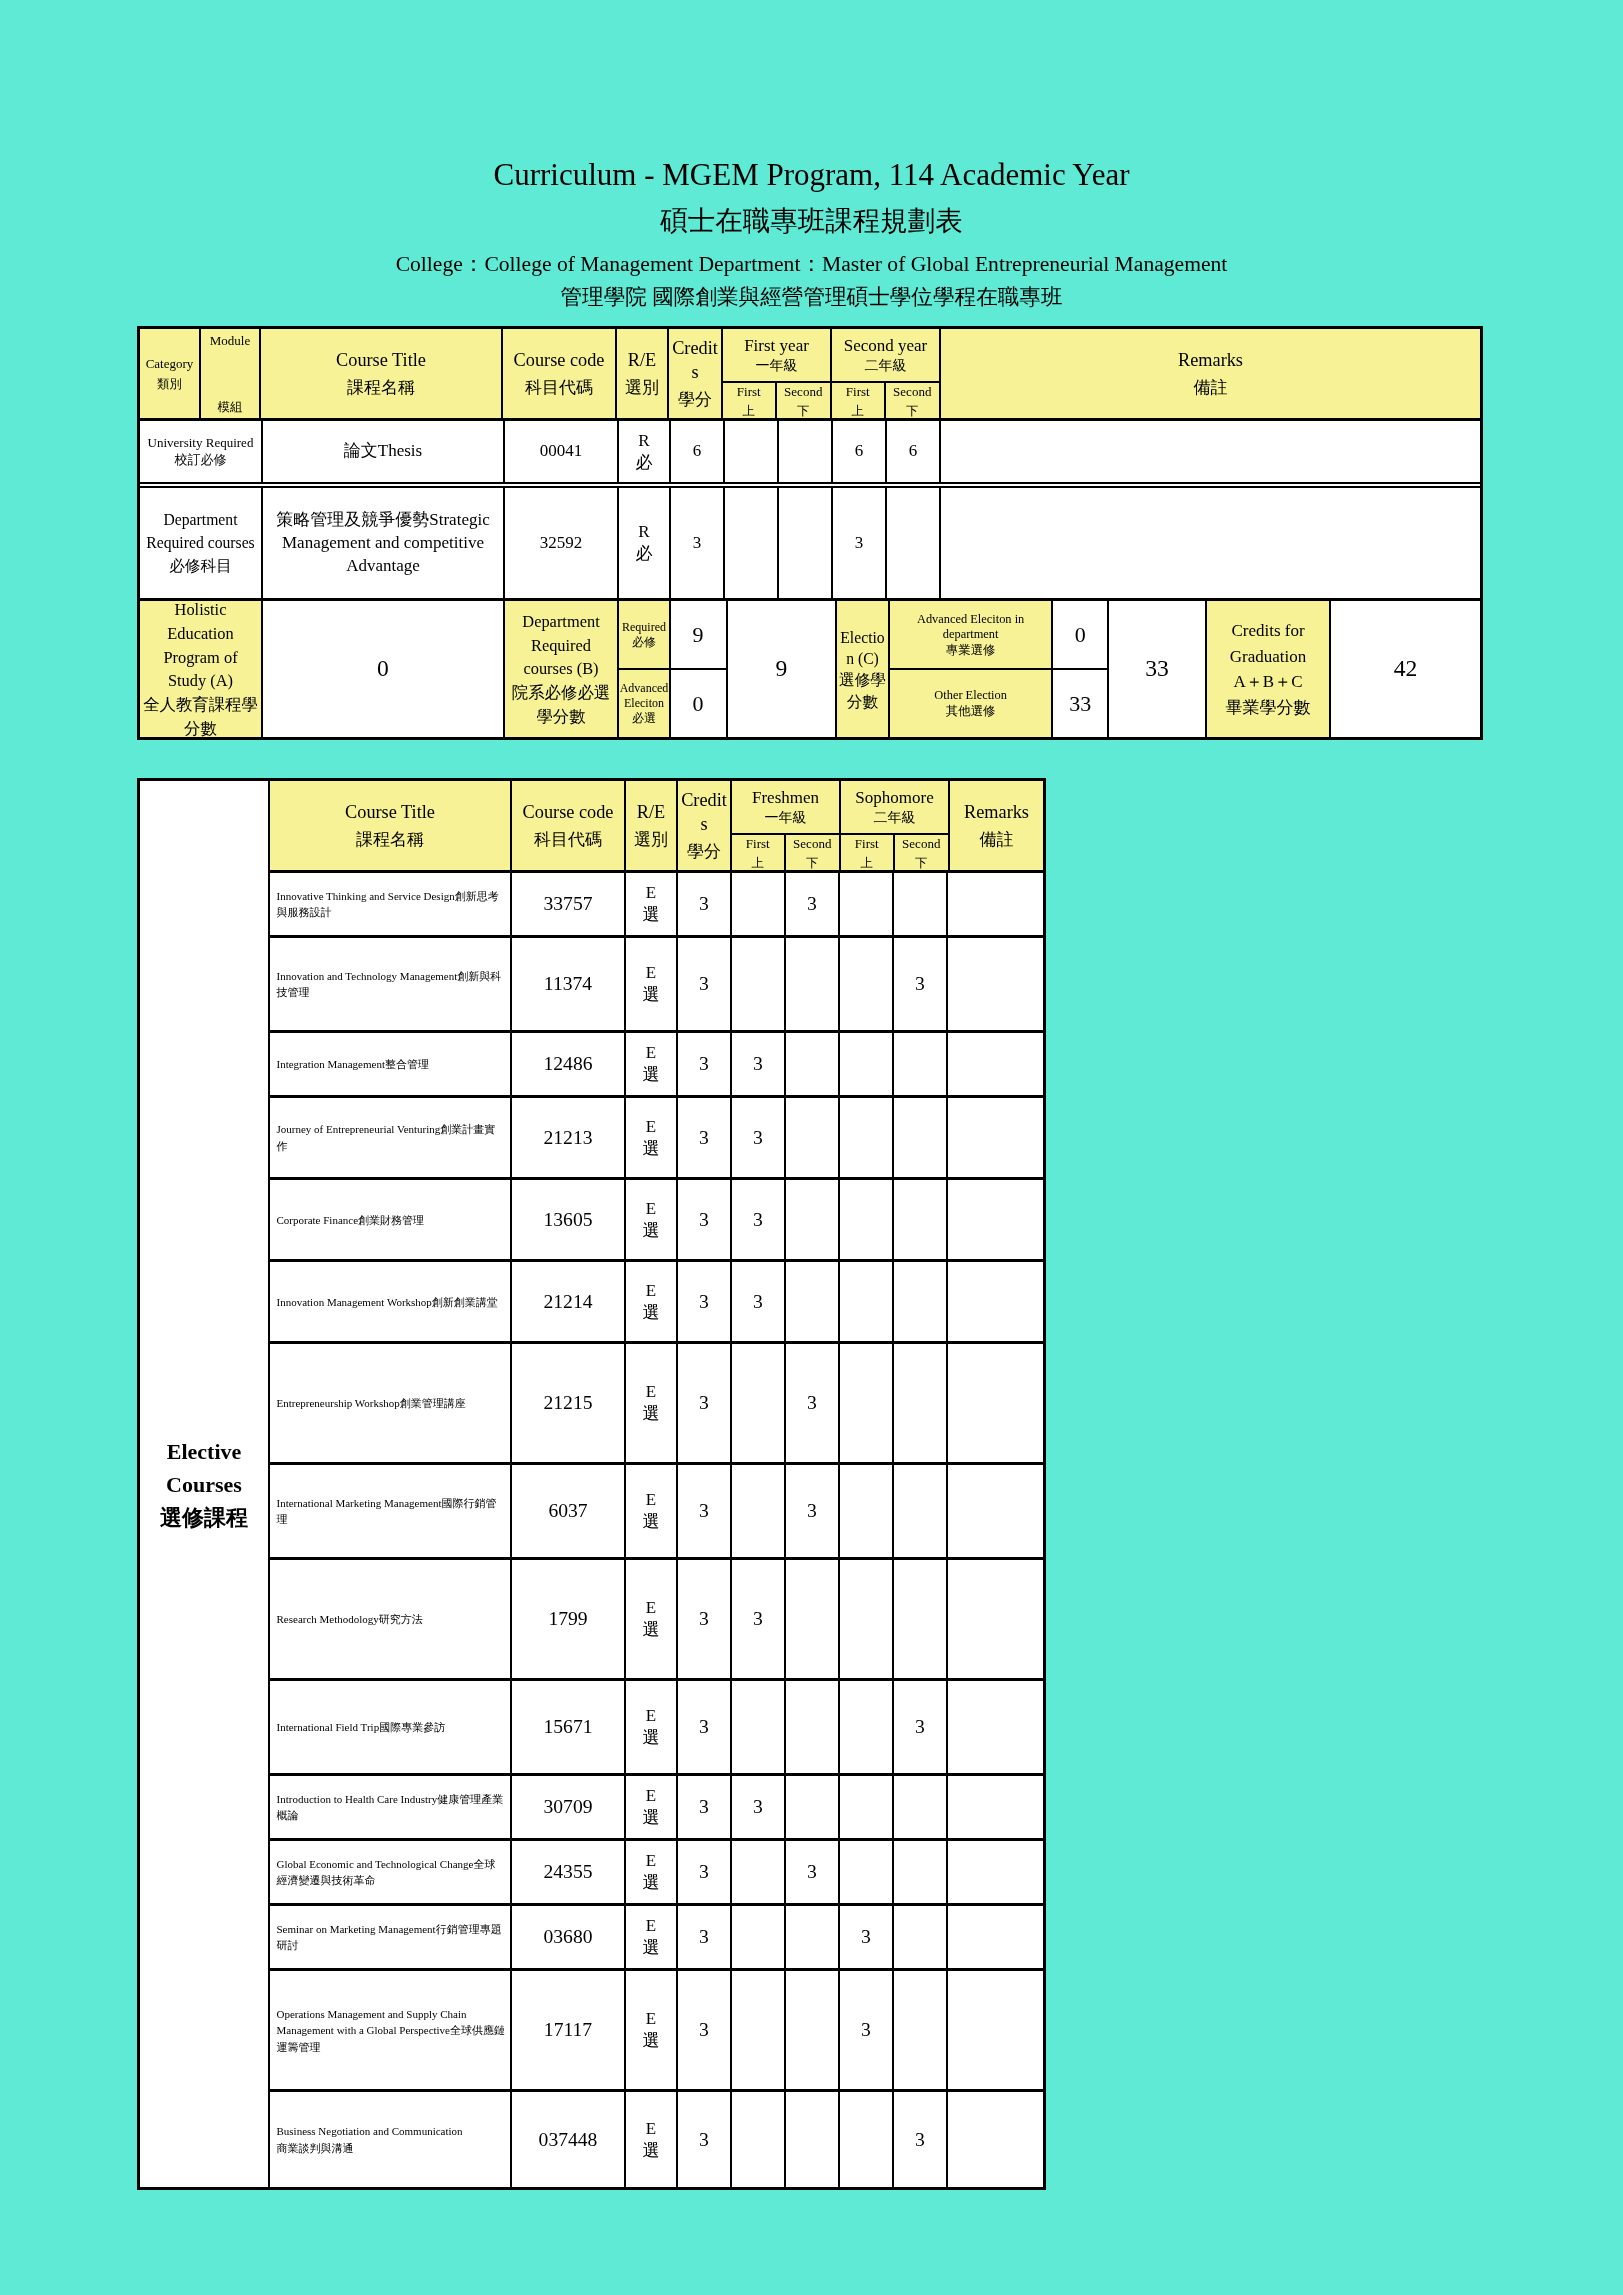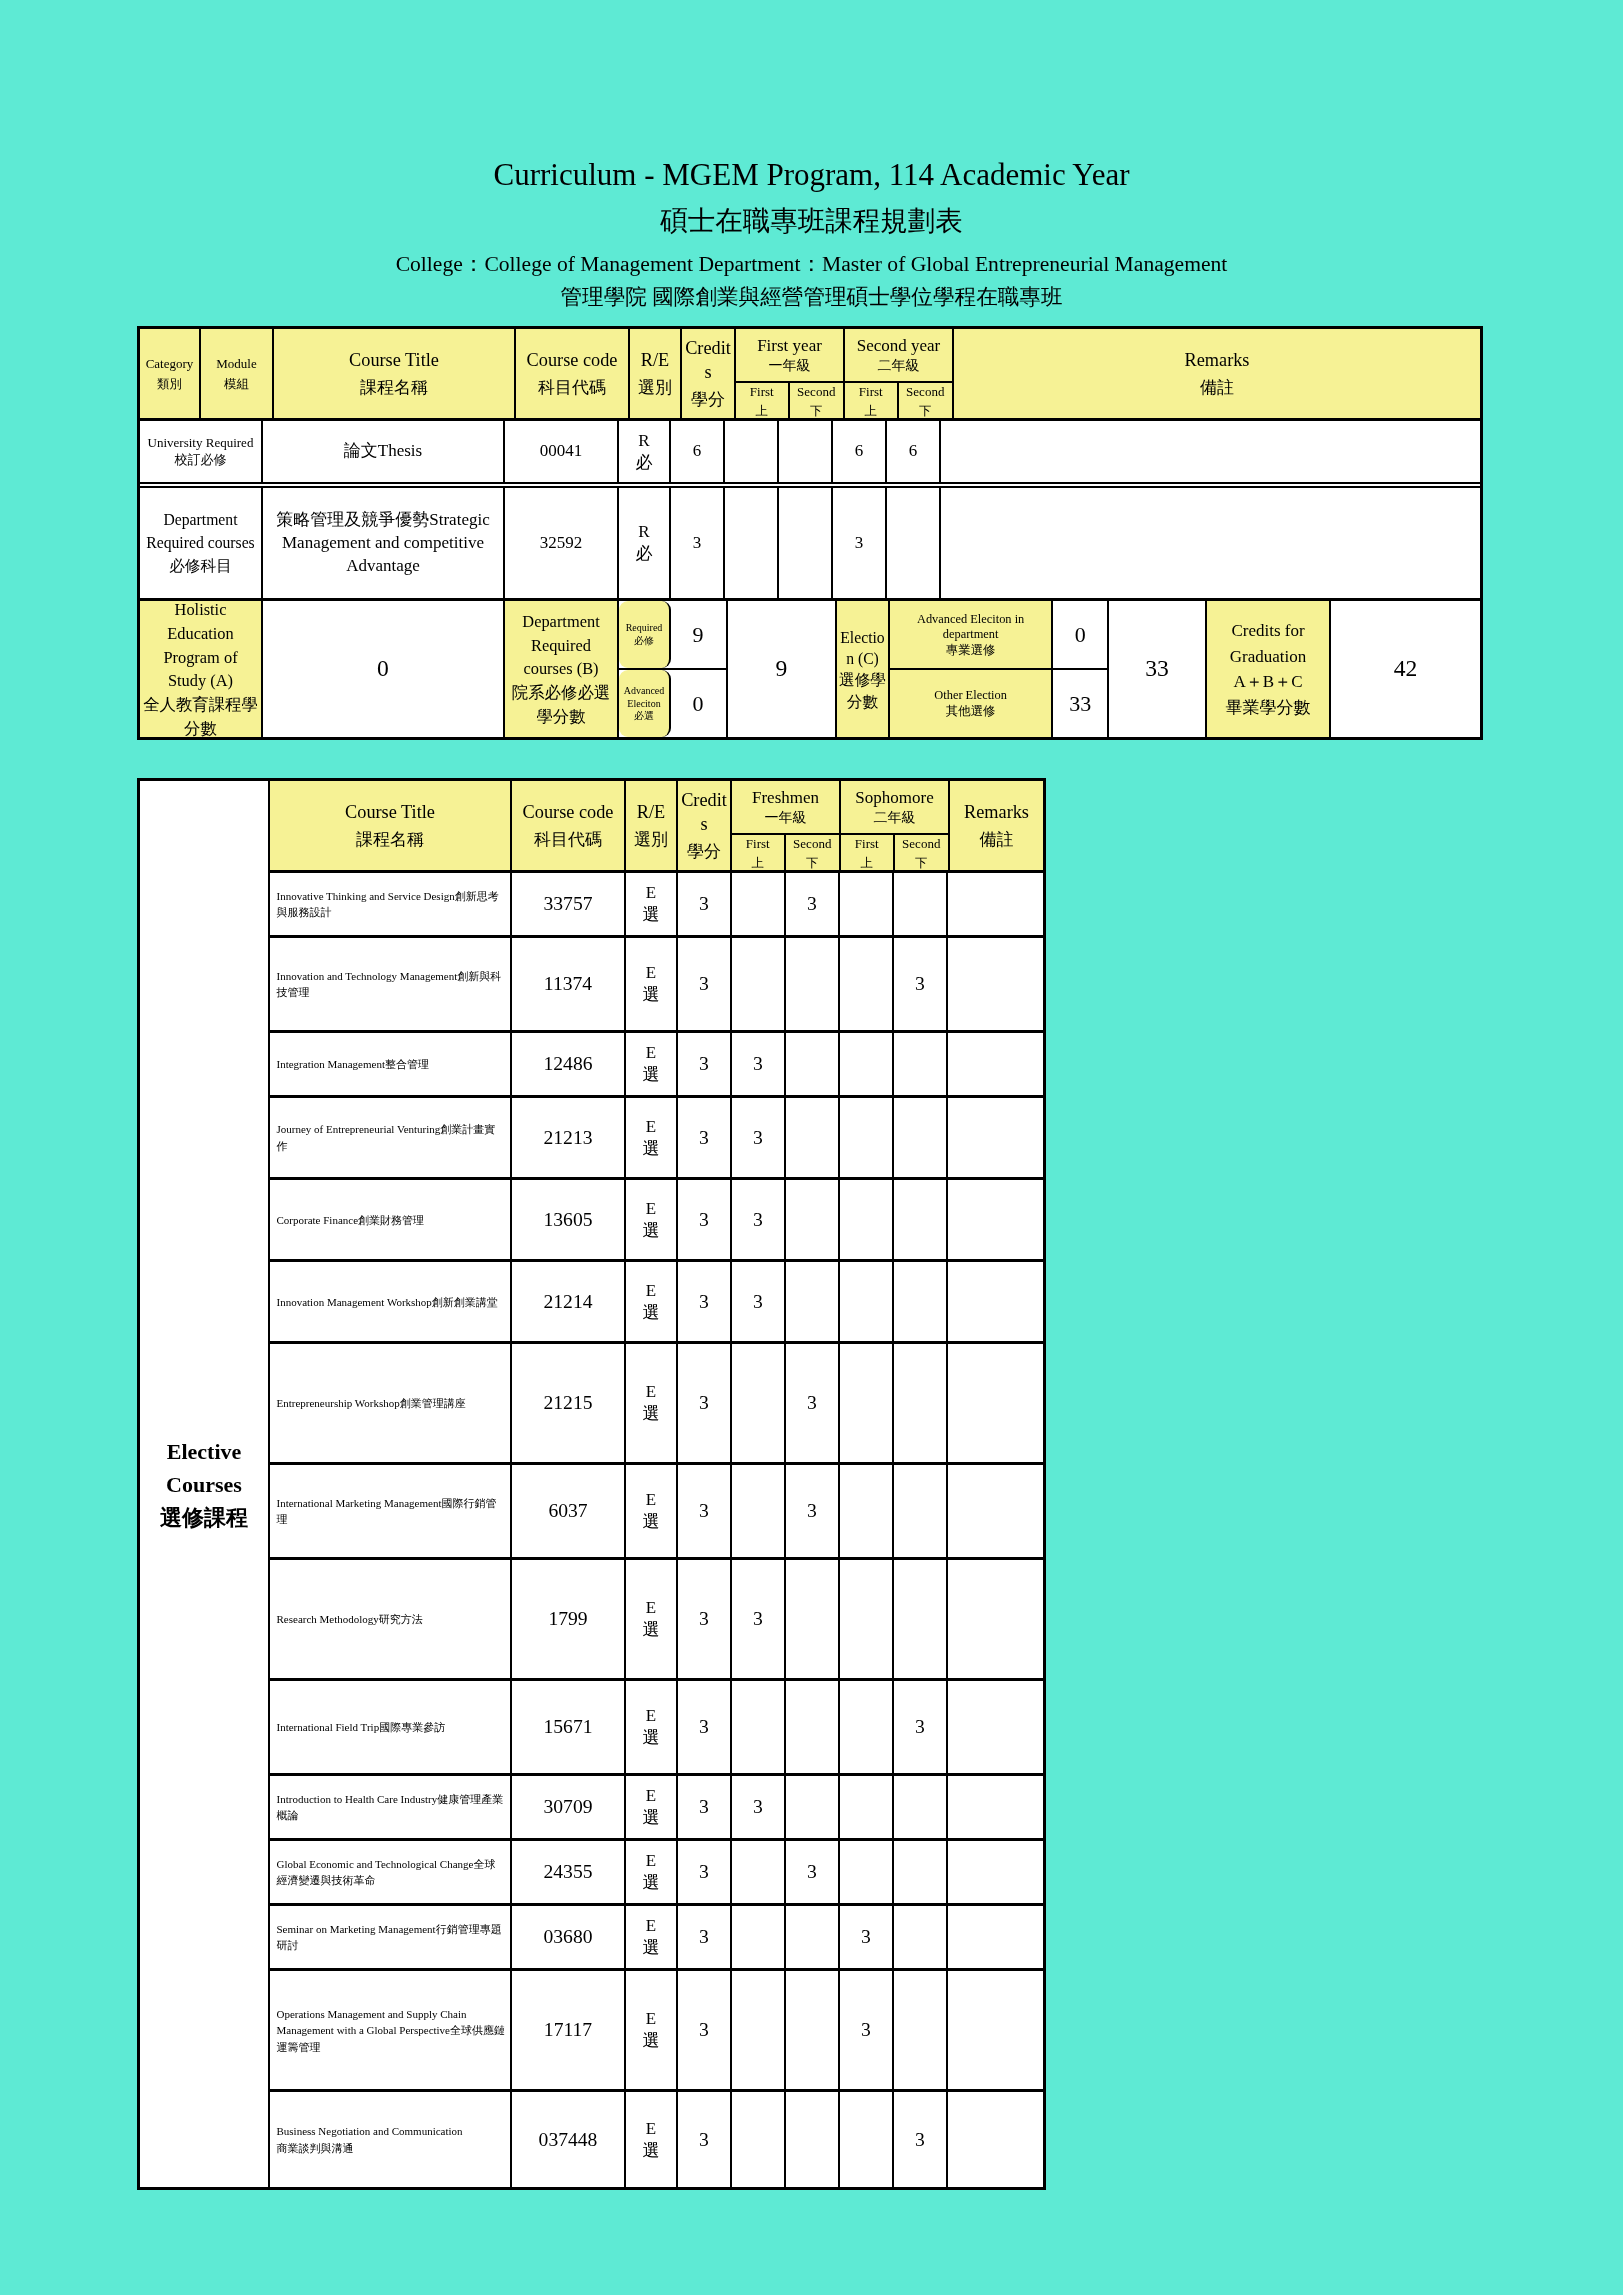--- a/index.html
+++ b/index.html
@@ -36,21 +36,21 @@
   .w-cr   { width:54px;  }
   .w-sem  { width:54px;  }
   .w-rem  { flex:1; }
 
   
   .hrow { height:92px; border-bottom:3.3px solid var(--bd); }
   .hrow .cell { font-size:18.3px; }
   .hrow .zh { font-size:17px; margin-top:3.9px; }
   .h-cat { width:61px; font-size:13px !important; }
   .h-cat .zh, .h-mod .zh { font-size:12.4px; margin-top:2.6px; }
-  .h-mod { width:73px; font-size:13px !important; }
+  .h-mod { width:60px; font-size:13px !important;justify-content:space-between; }
   .h-cr  { word-break:break-all; padding:0 2.6px; }
   .ygroup { width:109px; display:flex; flex-direction:column; border-right:2px solid var(--bd); }
   .y-top { height:54px; display:flex; flex-direction:column; align-items:center; justify-content:center; border-bottom:2px solid var(--bd); font-size:17px; }
   .y-top .zh { font-size:14px; margin-top:1.3px; }
   .y-sub { flex:1; display:flex; }
   .y-half { width:54px; display:flex; flex-direction:column; align-items:center; justify-content:flex-start; padding-top:2px; font-size:13px; line-height:1.15; }
   .y-half.mid { border-right:2px solid var(--bd); }
   .y-half .zh { font-size:12.4px; }
 
   
@@ -64,21 +64,21 @@
   .re-stack span { display:block; font-size:17px; line-height:1.3; }
 
   
   .srow { height:136px; }
   .s-label { font-size:16.4px; line-height:1.45; }
   .s-val   { font-size:23.6px; }
   .s-split { display:flex; flex-direction:column; padding:0; border-right:2px solid var(--bd); }
   .s-sub { flex:1; display:flex; }
   .s-sub.topline { border-bottom:2.6px solid var(--bd); }
   .s-minicell { display:flex; flex-direction:column; align-items:center; justify-content:center; text-align:center; line-height:1.25; }
-  .s-mini-label { font-size:10px; border-right:2px solid var(--bd);border-radius:9px; }
+  .s-mini-label { font-size:12px; border-right:2px solid var(--bd); }
   .s-mini-label2 { font-size:12.4px; border-right:2px solid var(--bd); }
   .s-mini-val { font-size:22px; }
   .s-elect { width:53px; word-break:break-all; font-size:15.7px; line-height:1.35; padding:0 1.3px; }
   .s-grad { width:124px; font-size:17px; line-height:1.5; }
 
   
   .t2 { width:909px; margin-top:38px; display:flex; }
   .t2-left {
     width:130px; border-right:2px solid var(--bd);
     display:flex; flex-direction:column; align-items:center; justify-content:center;

